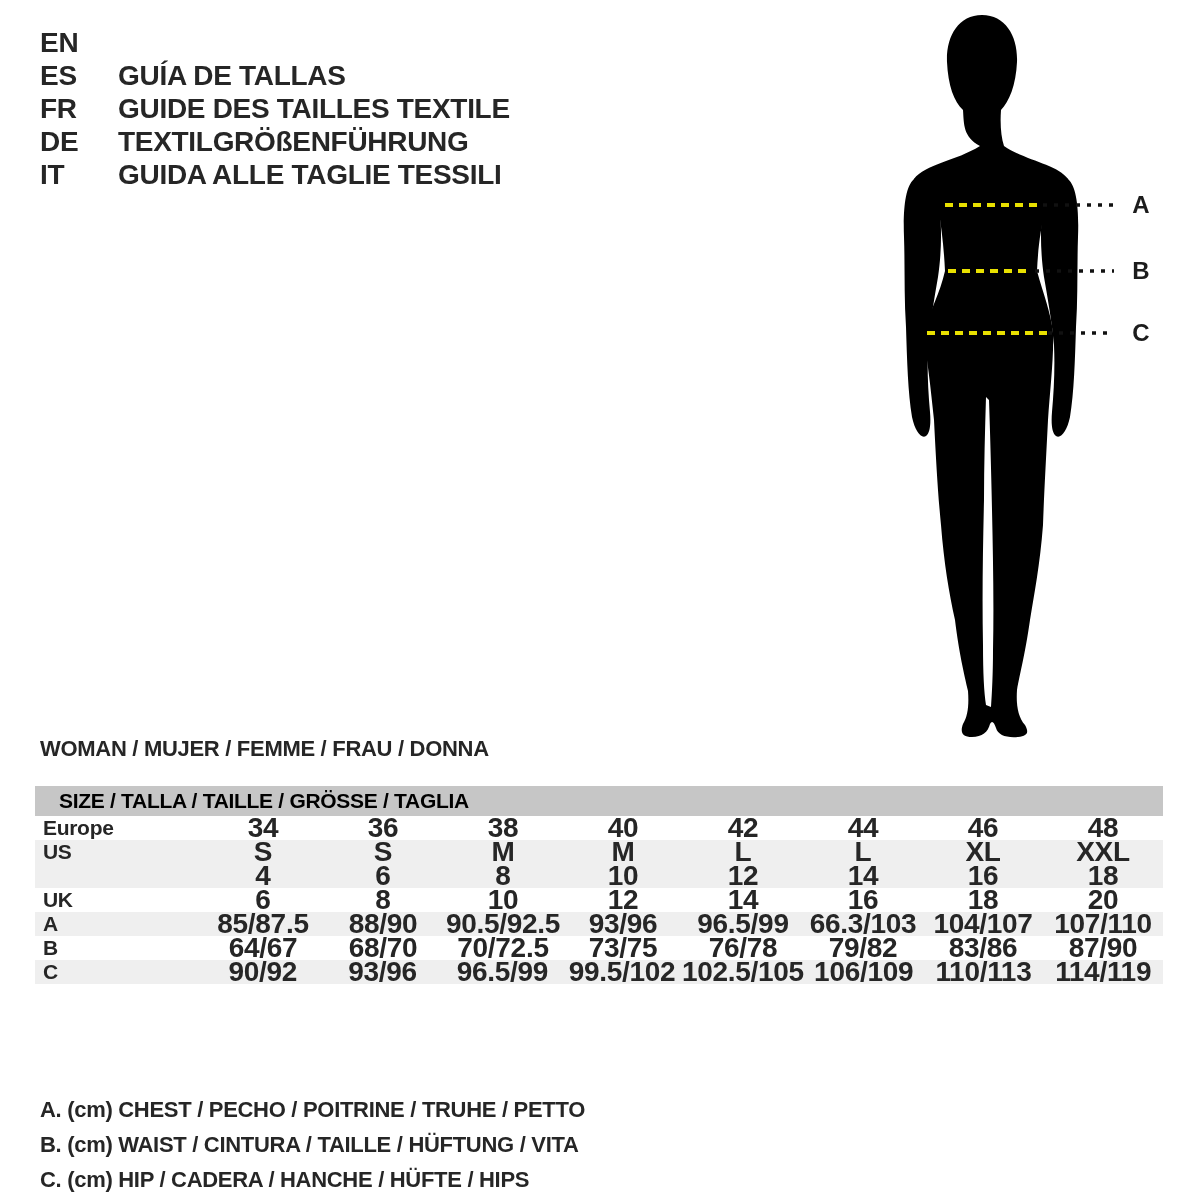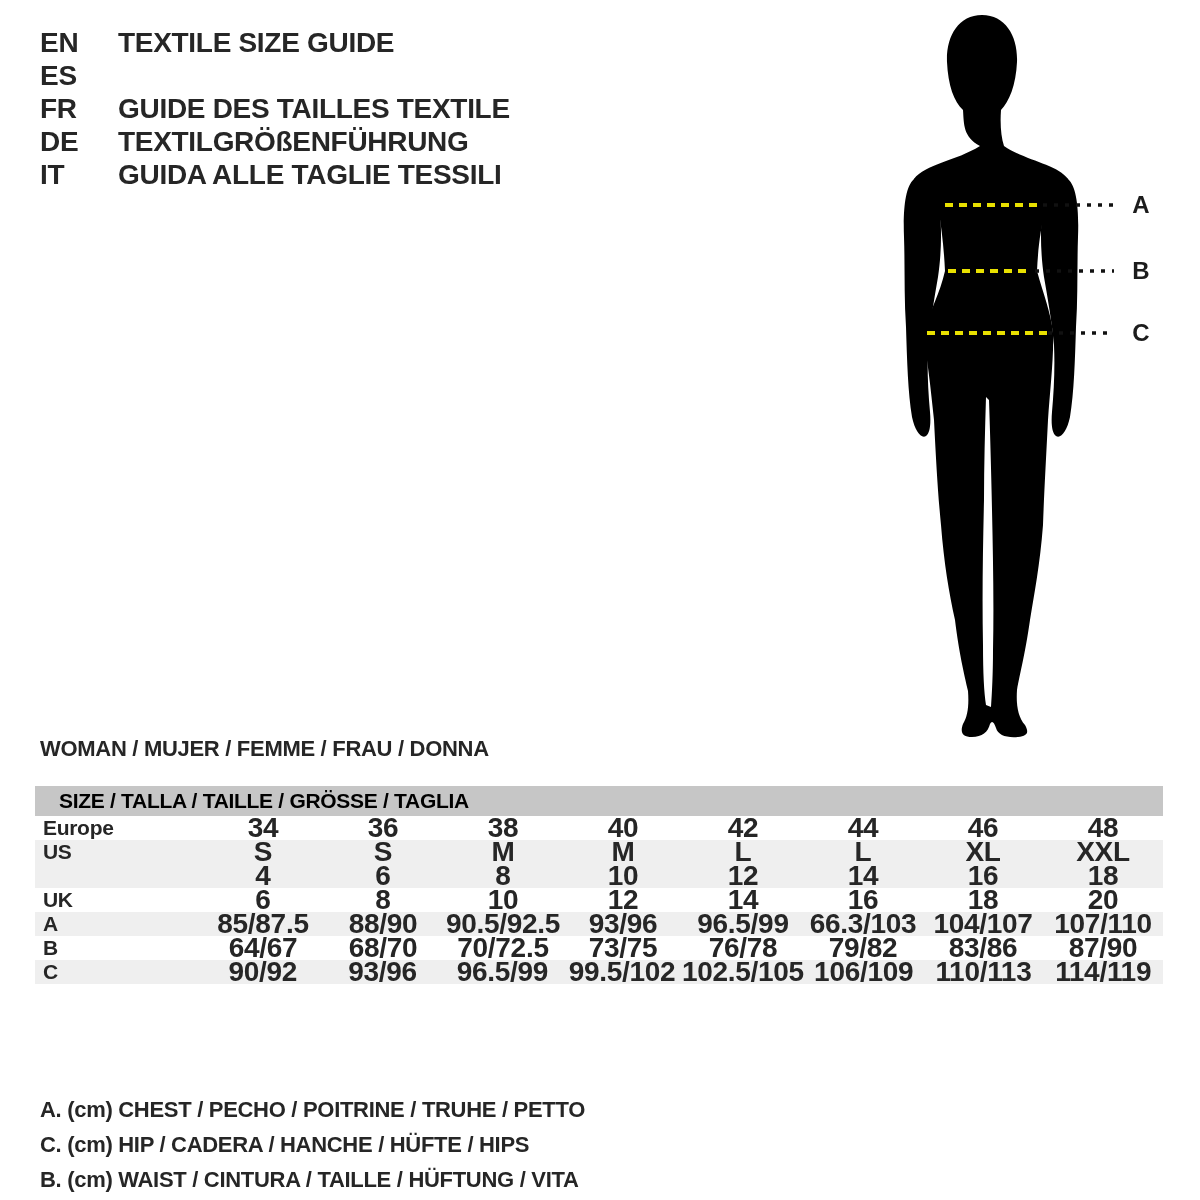--- a/index.html
+++ b/index.html
@@ -46,24 +46,24 @@
   
   .legend-block{position:absolute;left:40px;top:1092px;}
   .legend-line{font-size:22px;font-weight:700;line-height:35px;letter-spacing:-0.3px;white-space:nowrap;}
 </style>
 </head>
 <body>
 
 <div class="lang-block">
     <div class="lang-row">
       <span class="lang-code">EN</span>
-      <span class="lang-label">TEXTILE SIZE GUIDE</span>
     </div>
     <div class="lang-row">
       <span class="lang-code">ES</span>
+      <span class="lang-label">GUÍA DE TALLAS</span>
     </div>
     <div class="lang-row">
       <span class="lang-code">FR</span>
       <span class="lang-label">GUIDE DES TAILLES TEXTILE</span>
     </div>
     <div class="lang-row">
       <span class="lang-code">DE</span>
       <span class="lang-label">TEXTILGRÖßENFÜHRUNG</span>
     </div>
     <div class="lang-row">
@@ -237,15 +237,15 @@
         <div class="cell">102.5/105</div>
         <div class="cell">106/109</div>
         <div class="cell">110/113</div>
         <div class="cell">114/119</div>
       </div>
     </div>
 </div>
 
 <div class="legend-block">
     <div class="legend-line">A. (cm) CHEST / PECHO / POITRINE / TRUHE / PETTO</div>
+    <div class="legend-line">B. (cm) WAIST / CINTURA / TAILLE / HÜFTUNG / VITA</div>
     <div class="legend-line">C. (cm) HIP / CADERA / HANCHE / HÜFTE / HIPS</div>
-    <div class="legend-line">B. (cm) WAIST / CINTURA / TAILLE / HÜFTUNG / VITA</div>
   </div>
 
 </body></html>

